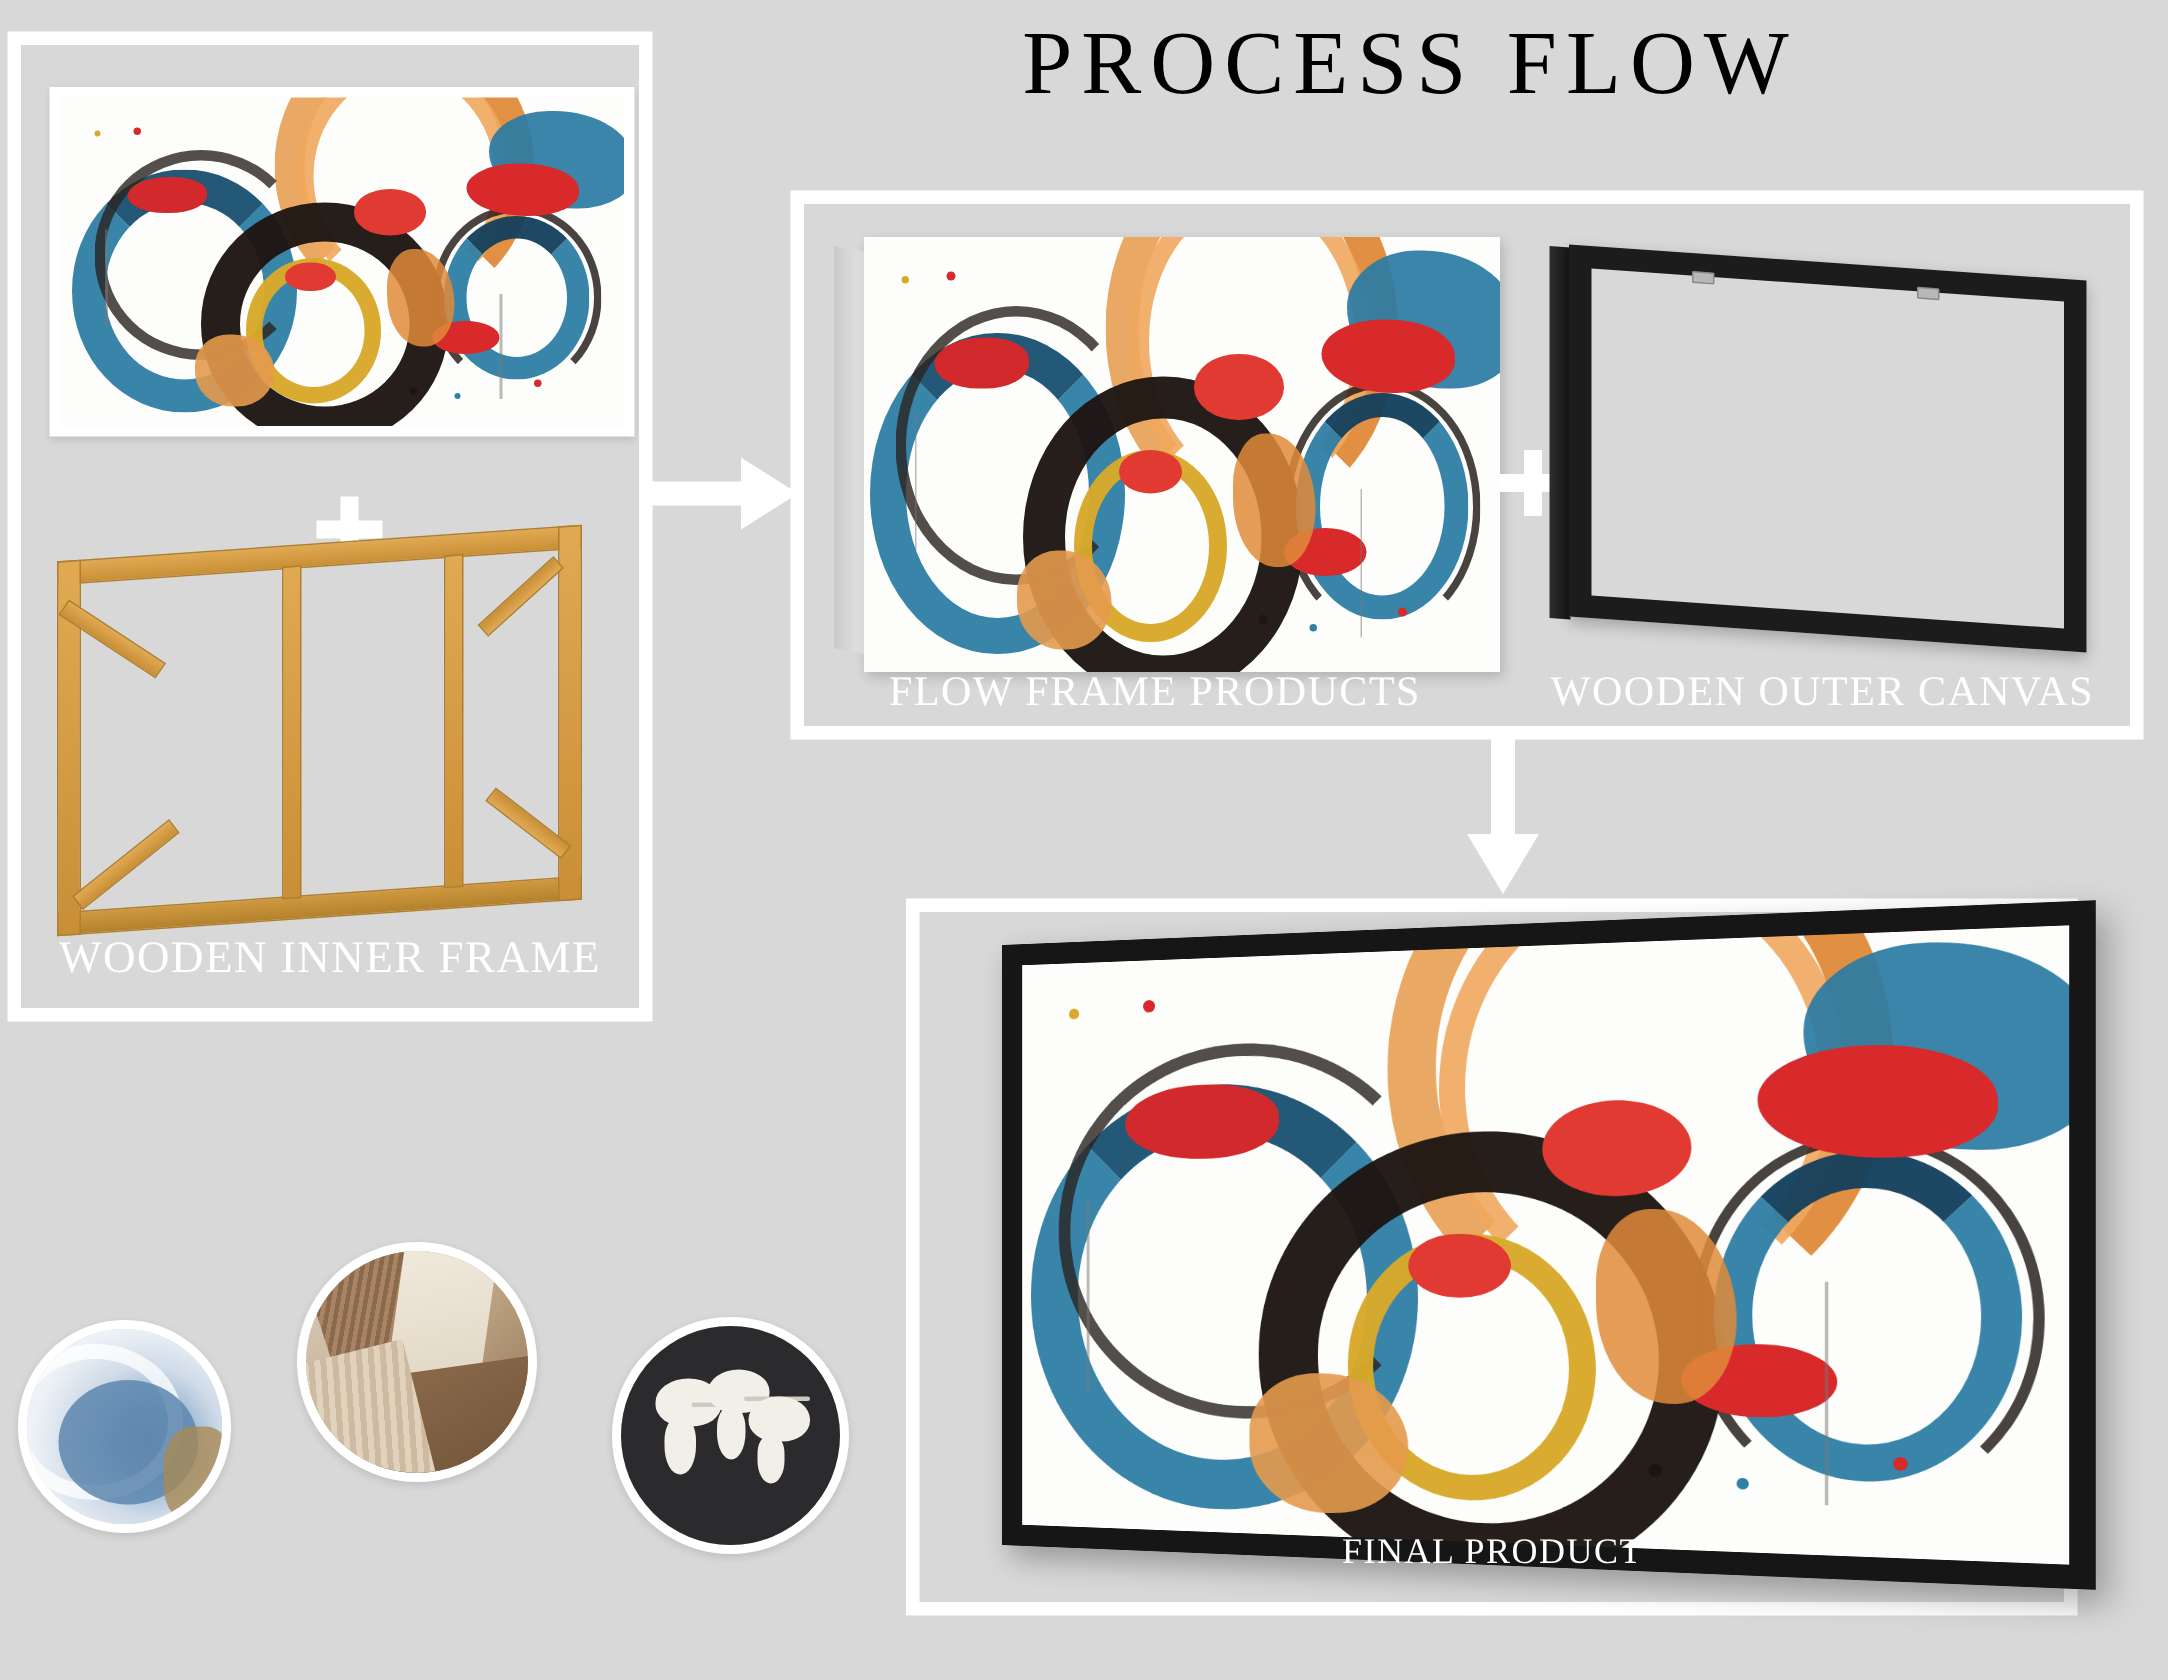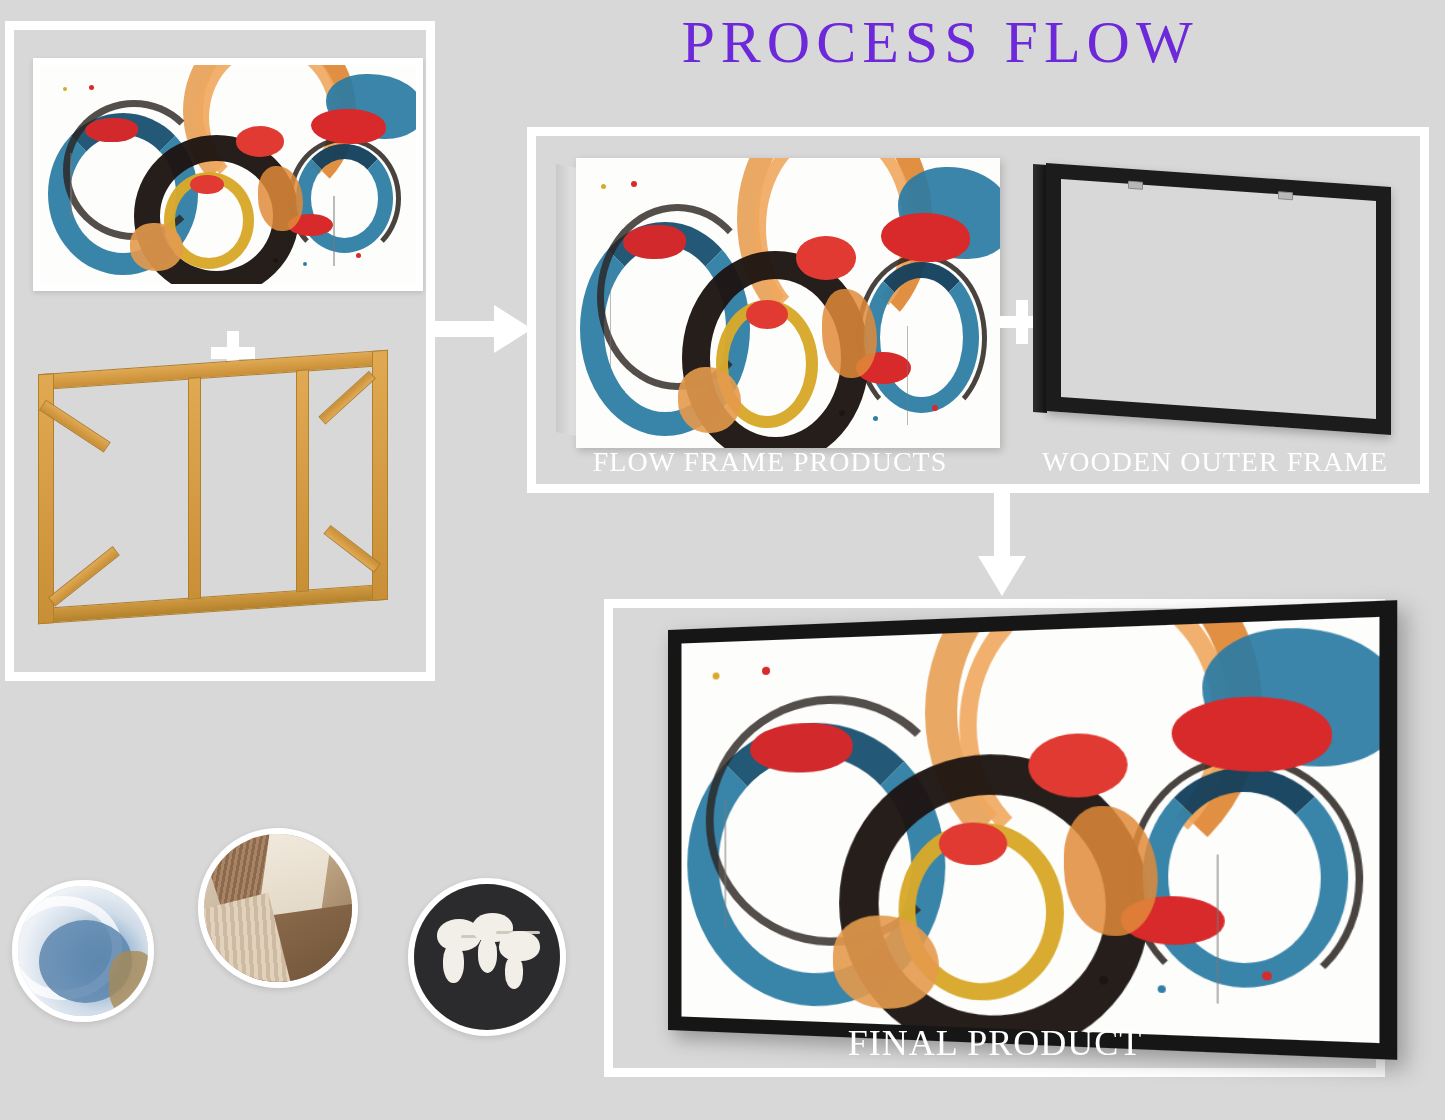--- a/index.html
+++ b/index.html
@@ -22,21 +22,21 @@
 
   
   .page-title {
     position: absolute;
     left: 600px;
     top: 8px;
     width: 680px;
     text-align: center;
     font-size: 60px;
     letter-spacing: 6px;
-    color: #6d28d9;
+    color: #000000;
     font-family: "Liberation Serif", serif;
     white-space: nowrap;
   }
 
   
   .box {
     position: absolute;
     border: 9px solid #ffffff;
     background: transparent;
   }
@@ -50,21 +50,21 @@
     color: #ffffff;
     font-family: "Liberation Serif", serif;
     text-align: center;
     white-space: nowrap;
     letter-spacing: 1px;
   }
   #lbl-canvas   { left: 40px;  top: 300px; width: 400px; font-size: 30px; }
   #lbl-inner    { left: 20px;  top: 622px; width: 400px; font-size: 30px; }
   #lbl-prod     { left: 545px; top: 446px; width: 450px; font-size: 28px; }
   #lbl-outer    { left: 1000px;top: 446px; width: 430px; font-size: 28px; }
-  #lbl-final    { left: 700px; top: 1022px;width: 590px; font-size: 36px; }
+  #lbl-final    { left: 700px; top: 1022px;width: 590px; font-size: 24px; }
   #lbl-mats     { left: 10px;  top: 1036px;width: 560px; font-size: 30px; }
 
   
   .plus {
     position: absolute;
     width: 44px; height: 44px;
   }
   .plus::before, .plus::after {
     content: ""; position: absolute; background: #ffffff;
   }
@@ -279,20 +279,21 @@
     <div class="wood" style="left:0;top:0;width:16px;height:250px;"></div>
     <div class="wood" style="left:334px;top:0;width:16px;height:250px;"></div>
     <div class="wood" style="left:150px;top:14px;width:13px;height:222px;"></div>
     <div class="wood" style="left:258px;top:14px;width:13px;height:222px;"></div>
     <div class="wood" style="left:8px;top:26px;width:80px;height:12px;transform:rotate(36deg);transform-origin:left top;"></div>
     <div class="wood" style="left:10px;top:224px;width:80px;height:12px;transform:rotate(-36deg);transform-origin:left top;"></div>
     <div class="wood" style="left:338px;top:28px;width:66px;height:11px;transform:rotate(140deg);transform-origin:left top;"></div>
     <div class="wood" style="left:336px;top:222px;width:66px;height:11px;transform:rotate(-140deg);transform-origin:left top;"></div>
   </div>
 
+  <div class="label" id="lbl-inner">WOODEN INNER FRAME</div>
 
   <div id="arrow-right">
     <div class="shaft"></div>
       <div class="head"></div>
   </div>
 
   <div class="box" id="box-mid"></div>
 
   <div id="canvas2wrap">
     <div class="side"></div>
@@ -329,21 +330,21 @@
 
   <div class="plus" id="plus-mid"></div>
 
   <div id="outerframe">
     <div class="edge-l"></div>
     <div class="ofrm"></div>
     <div class="clip" style="left:82px;"></div>
     <div class="clip" style="left:232px;"></div>
   </div>
 
-  <div class="label" id="lbl-outer">WOODEN OUTER FRAME</div>
+  <div class="label" id="lbl-outer">WOODEN OUTER CANVAS</div>
 
   <div id="arrow-down">
     <div class="shaft"></div>
       <div class="head"></div>
   </div>
 
   <div class="box" id="box-final"></div>
 
   <div id="finalprod">
     <div class="tilt">

